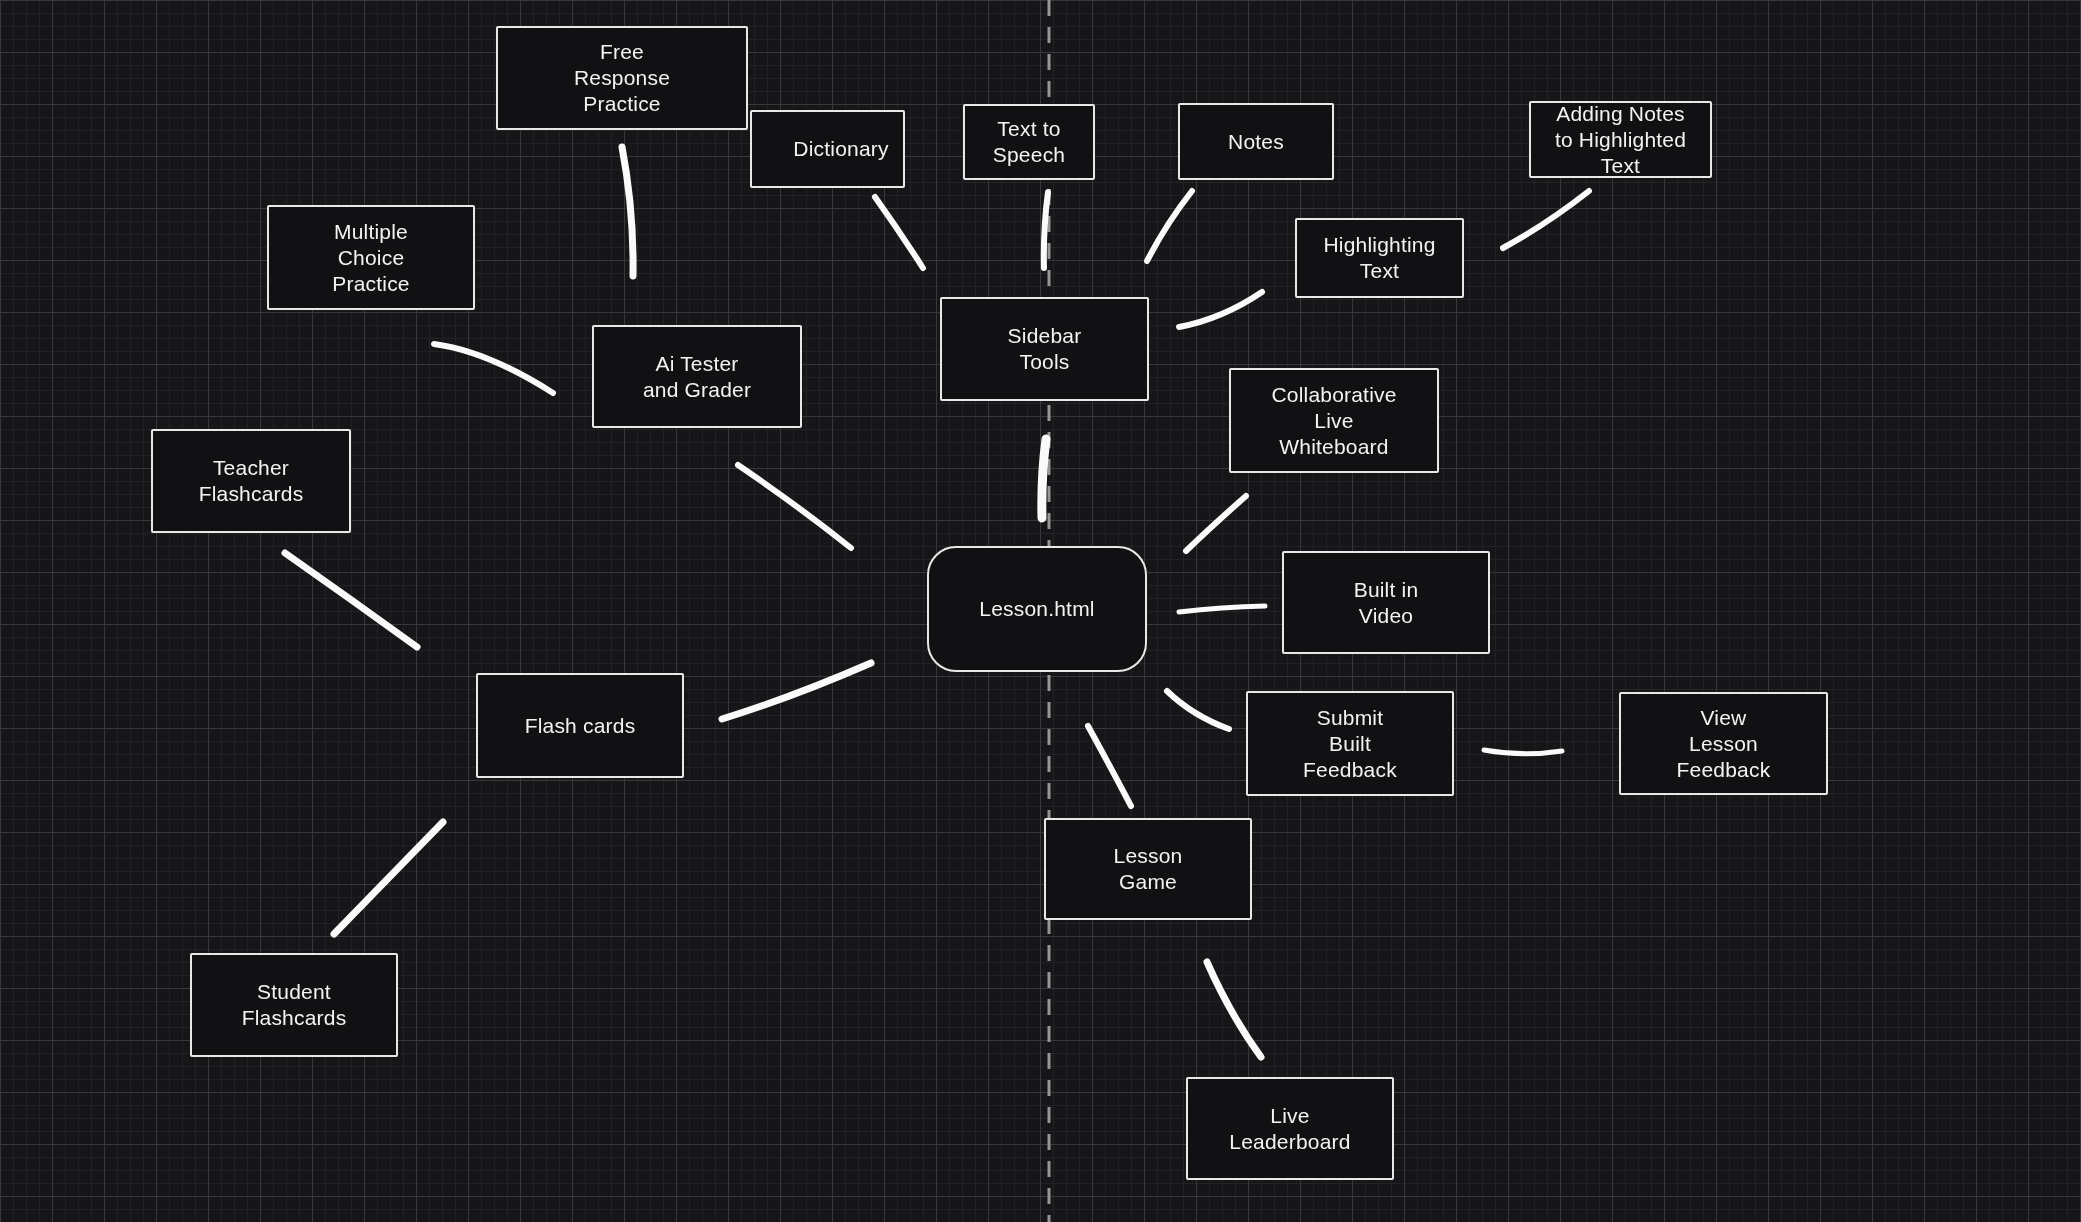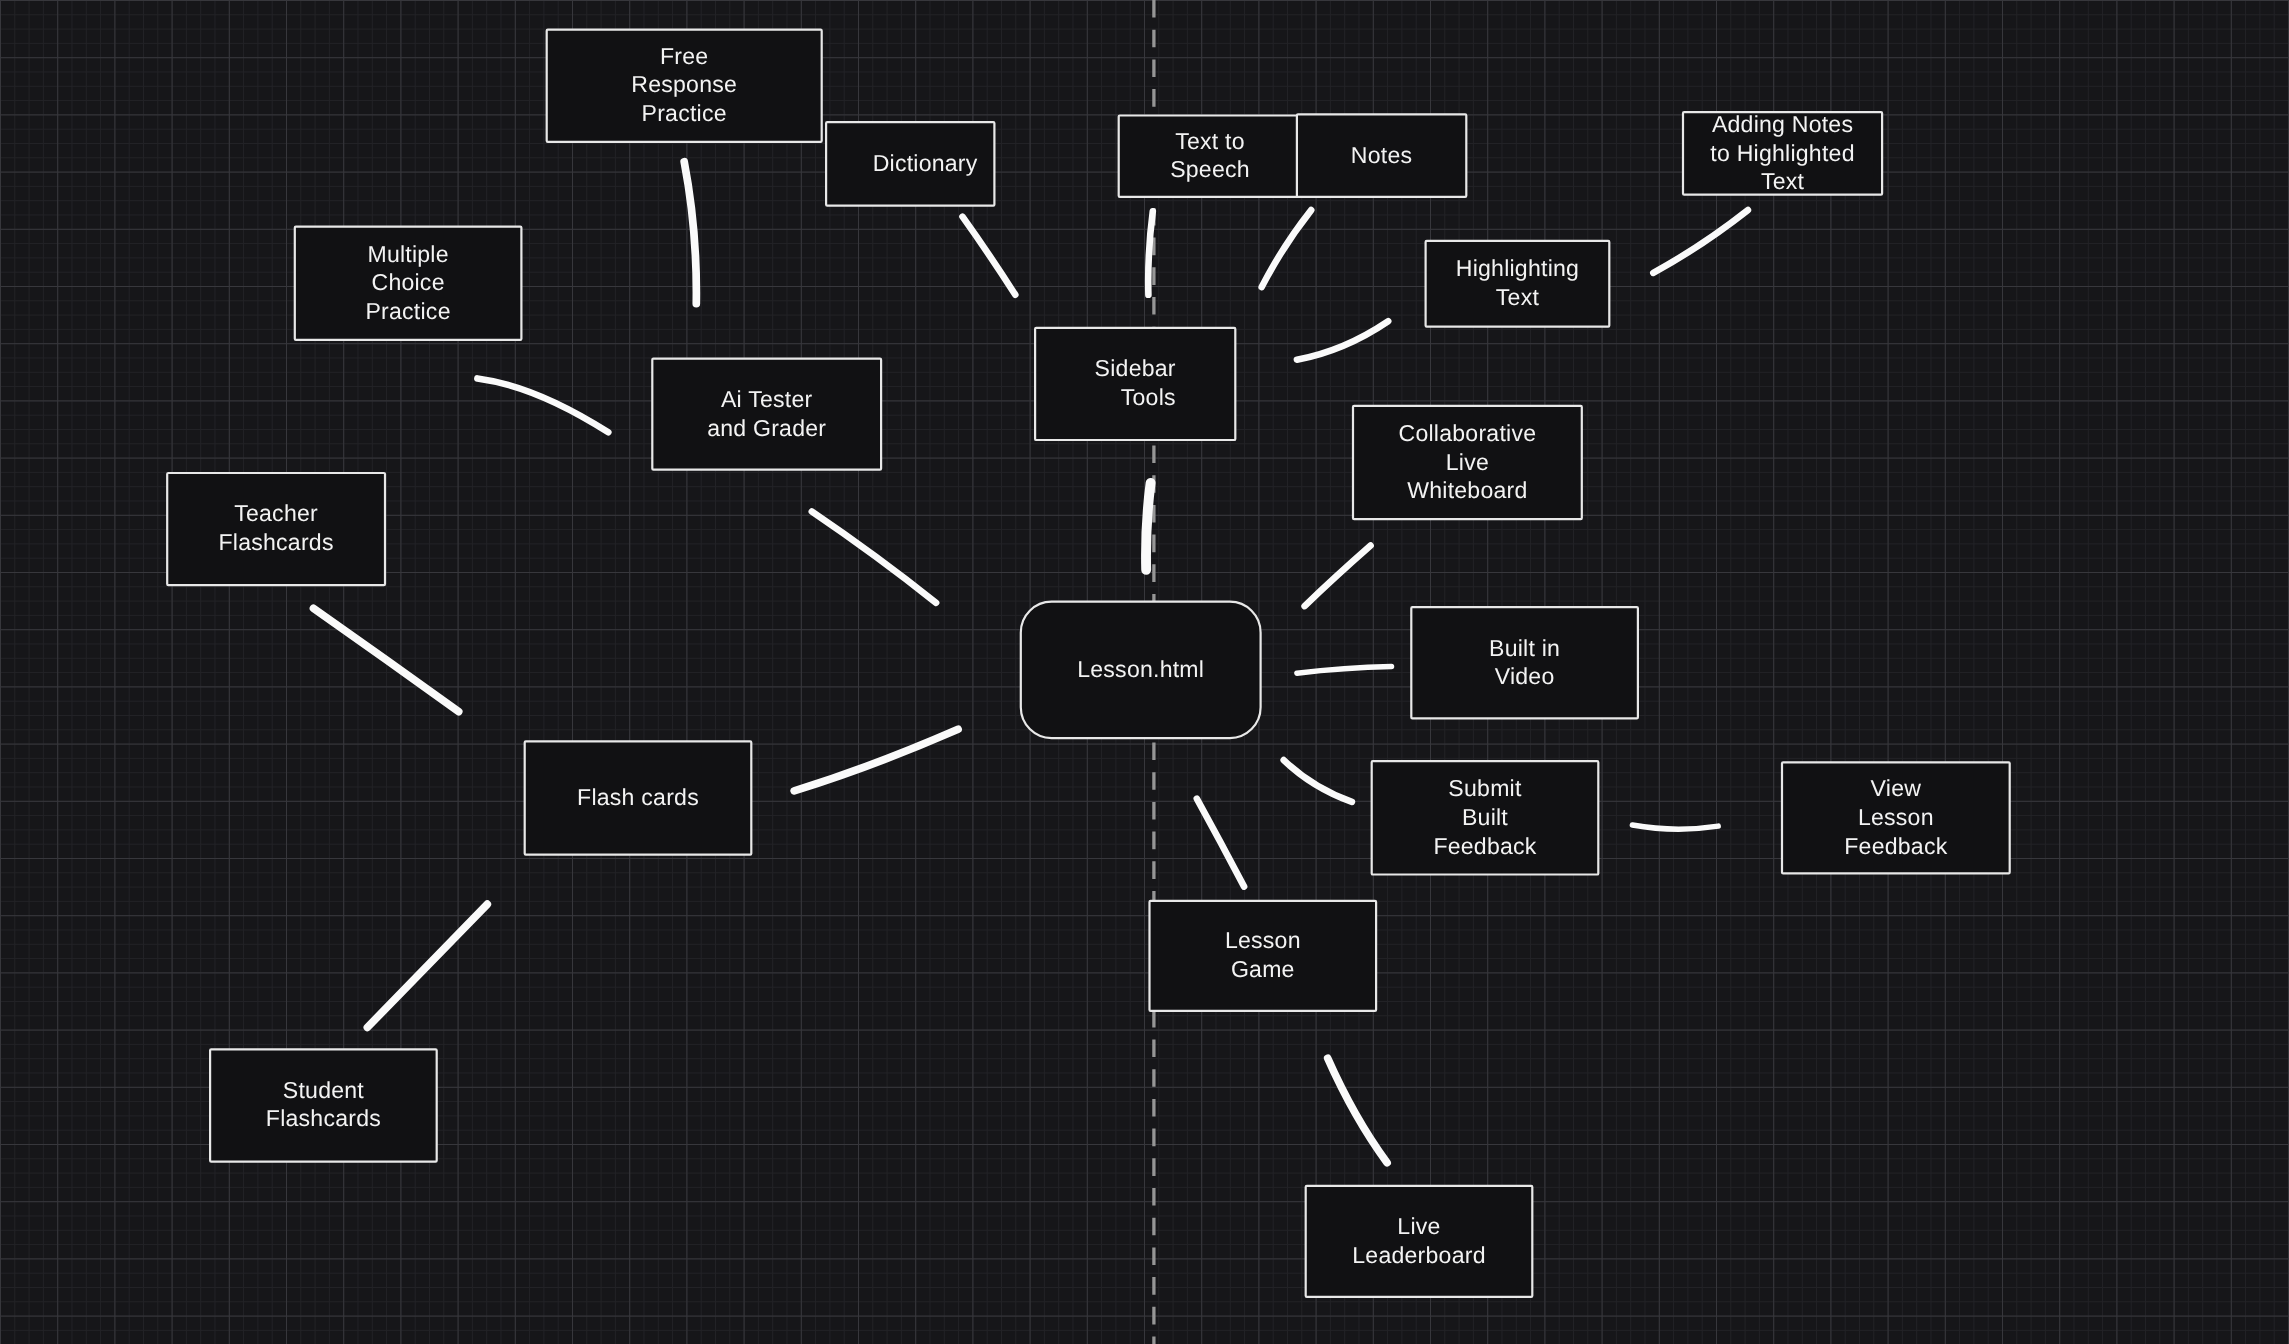--- a/index.html
+++ b/index.html
@@ -72,42 +72,42 @@
     </svg>
   <div id="nodes-layer">
       <div class="node" style="left: 496px; top: 26px; width: 252px; height: 104px;">
         <span class="label">Free
 Response
 Practice</span>
       </div>
       <div class="node" style="left: 750px; top: 110px; width: 155px; height: 78px; padding-left: 27px;">
         <span class="label">Dictionary</span>
       </div>
-      <div class="node" style="left: 1016px; top: 104px; width: 168px; height: 76px;">
+      <div class="node" style="left: 963px; top: 104px; width: 132px; height: 76px;">
         <span class="label">Text to
 Speech</span>
       </div>
       <div class="node" style="left: 1178px; top: 103px; width: 156px; height: 77px;">
         <span class="label">Notes</span>
       </div>
       <div class="node" style="left: 1529px; top: 101px; width: 183px; height: 77px;">
         <span class="label">Adding Notes
 to Highlighted
 Text</span>
       </div>
       <div class="node" style="left: 1295px; top: 218px; width: 169px; height: 80px;">
         <span class="label">Highlighting
 Text</span>
       </div>
       <div class="node" style="left: 267px; top: 205px; width: 208px; height: 105px;">
         <span class="label">Multiple
 Choice
 Practice</span>
       </div>
-      <div class="node" style="left: 940px; top: 297px; width: 184px; height: 104px; text-align: right;">
+      <div class="node" style="left: 940px; top: 297px; width: 209px; height: 104px;">
         <span class="label">Sidebar
 Tools</span>
       </div>
       <div class="node" style="left: 592px; top: 325px; width: 210px; height: 103px;">
         <span class="label">Ai Tester
 and Grader</span>
       </div>
       <div class="node" style="left: 1229px; top: 368px; width: 210px; height: 105px;">
         <span class="label">Collaborative
 Live

